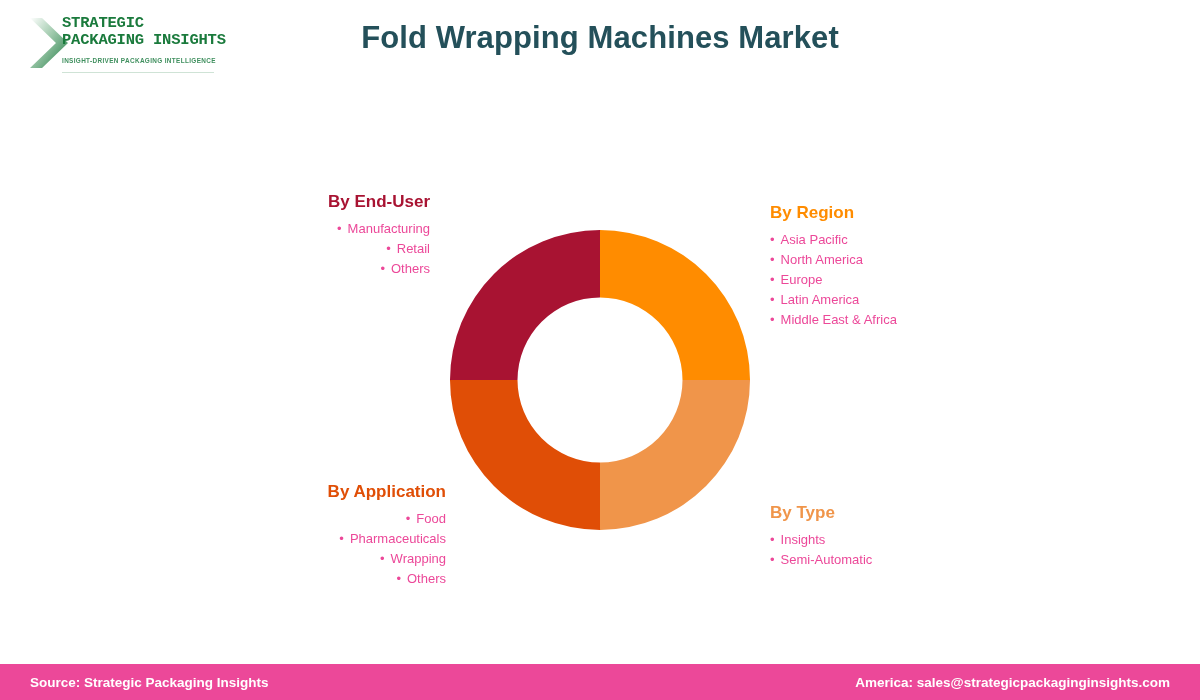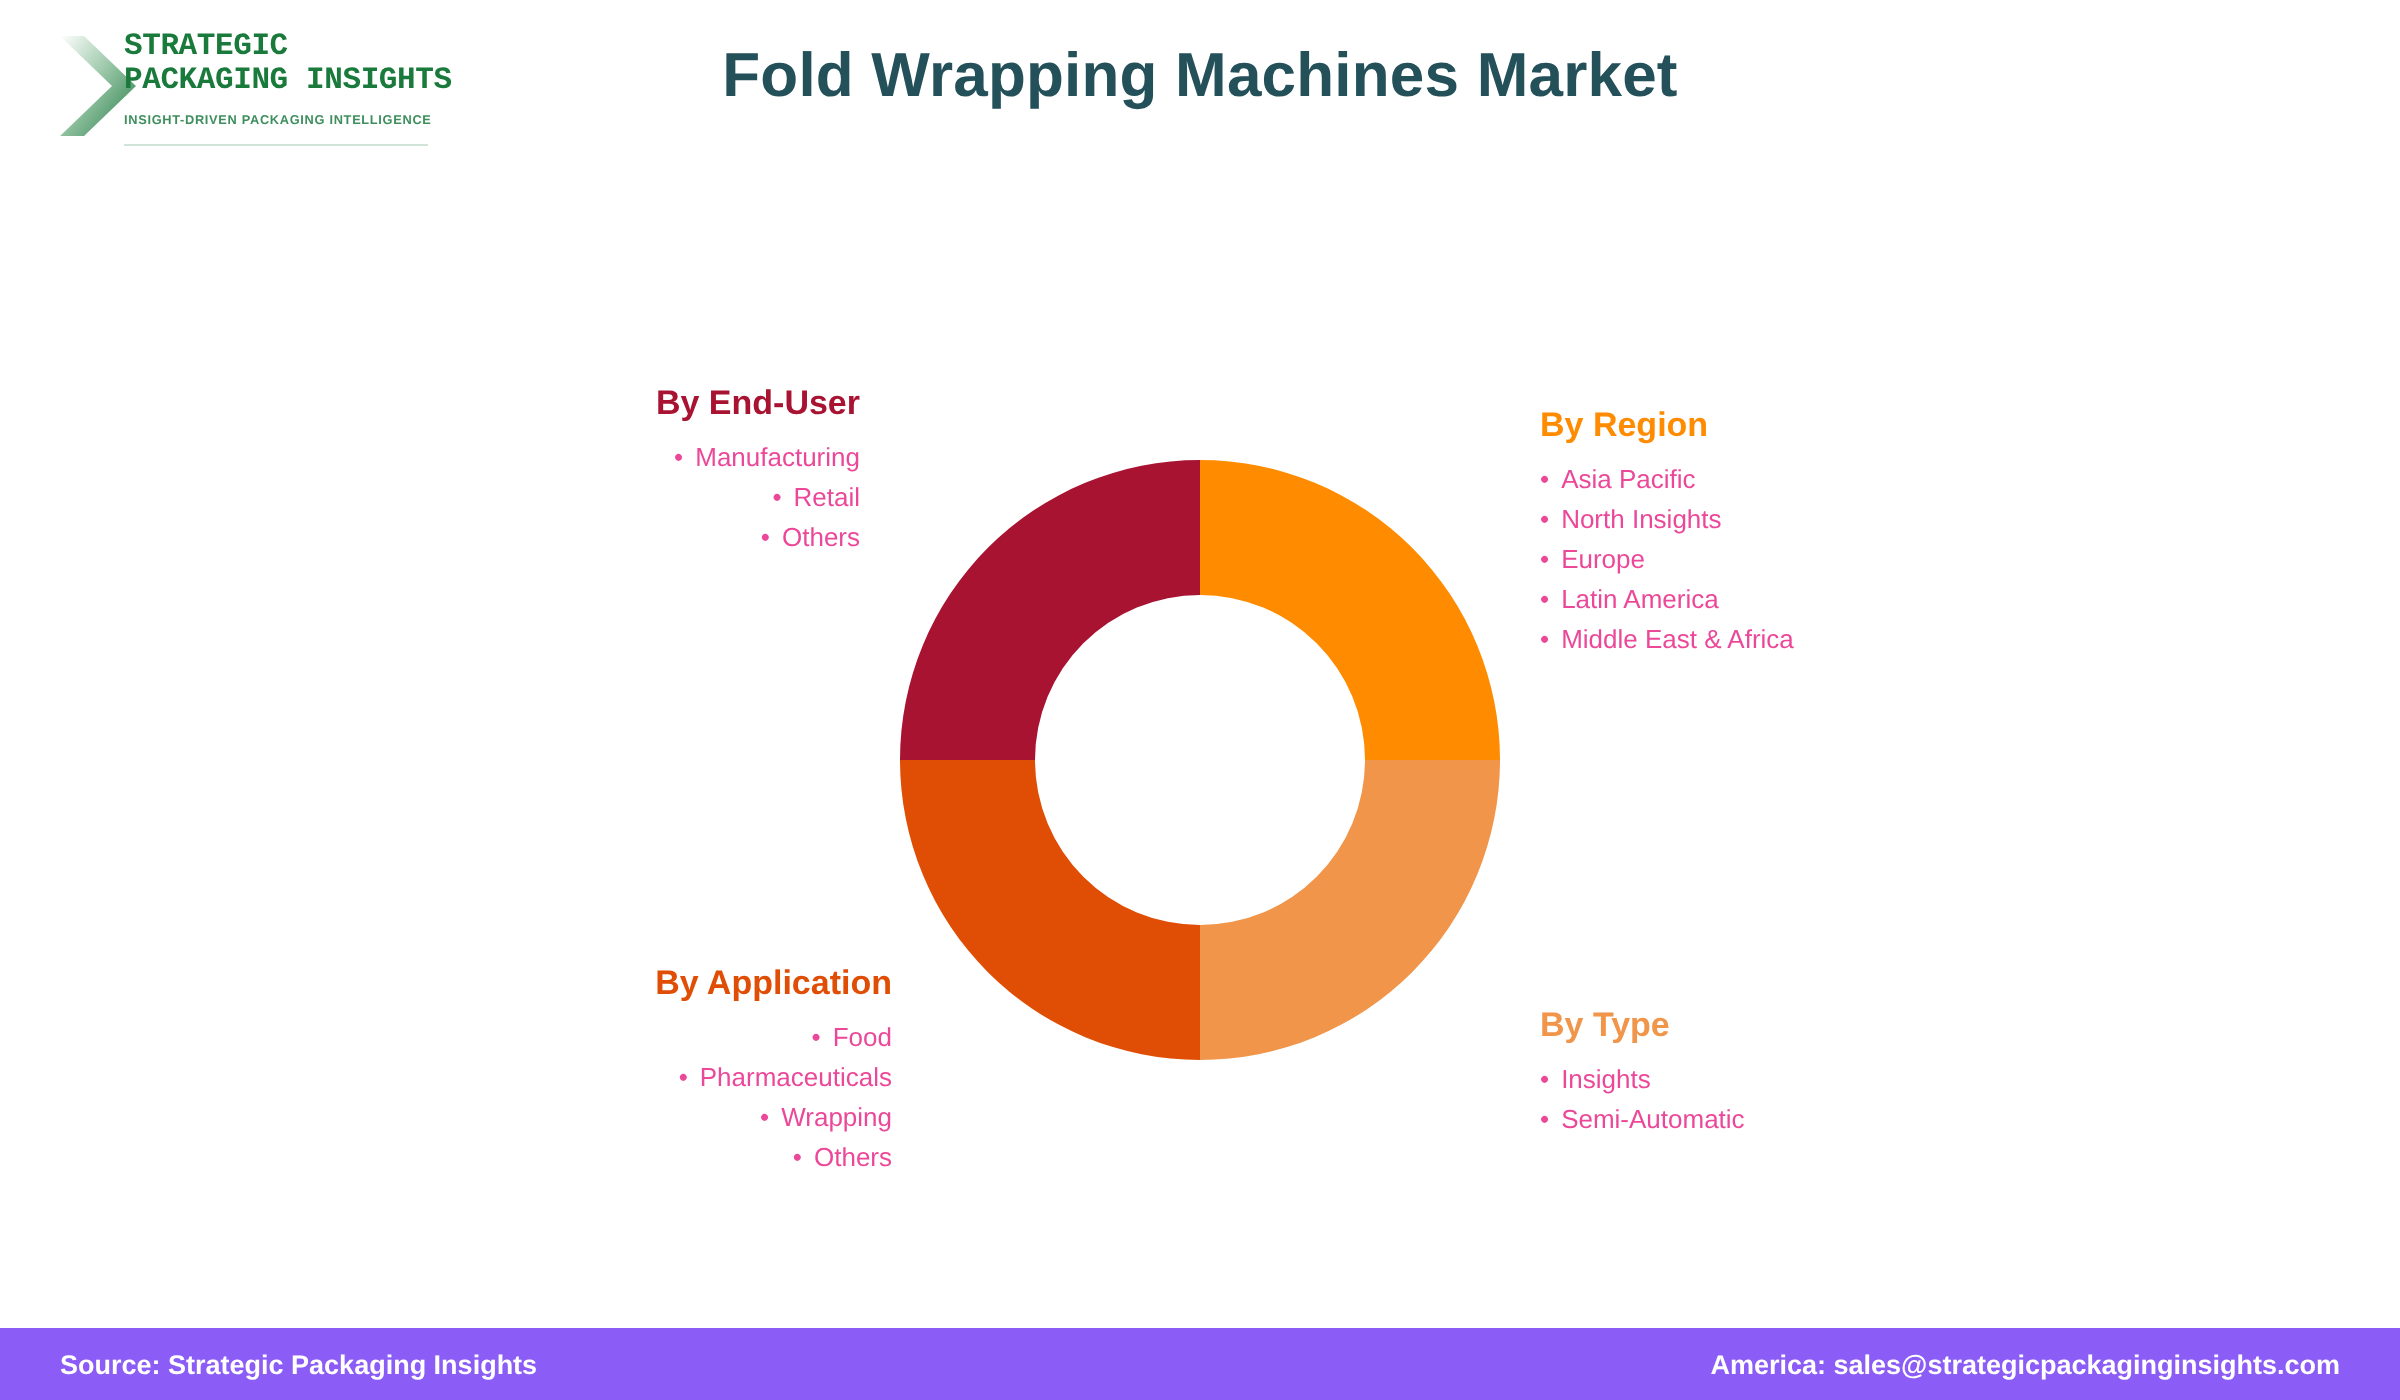--- a/index.html
+++ b/index.html
@@ -125,21 +125,21 @@
   #group-application { left: 136px; top: 482px; width: 310px; }
   #group-type      { left: 770px; top: 492px; width: 300px; }
 
   
   #footer {
     position: absolute;
     left: 0;
     bottom: 0;
     width: 1200px;
     height: 36px;
-    background: #8b5cf6;
+    background: #ec4899;
     display: flex;
     align-items: center;
     justify-content: space-between;
     padding: 0 30px;
   }
   .footer-text {
     font-family: "Liberation Sans", sans-serif;
     font-size: 13.5px;
     font-weight: bold;
     color: #ffffff;
@@ -191,21 +191,21 @@
       <li>Manufacturing</li>
       <li>Retail</li>
       <li>Others</li>
     </ul>
   </div>
 
   <div class="seg-group align-left" id="group-region">
     <div class="seg-heading" style="color: rgb(255, 140, 0);">By Region</div>
     <ul class="seg-list">
       <li>Asia Pacific</li>
-      <li>North Insights</li>
+      <li>North America</li>
       <li>Europe</li>
       <li>Latin America</li>
       <li>Middle East &amp; Africa</li>
     </ul>
   </div>
 
   <div class="seg-group align-right" id="group-application">
     <div class="seg-heading" style="color: rgb(224, 78, 6);">By Application</div>
     <ul class="seg-list">
       <li>Food</li>

